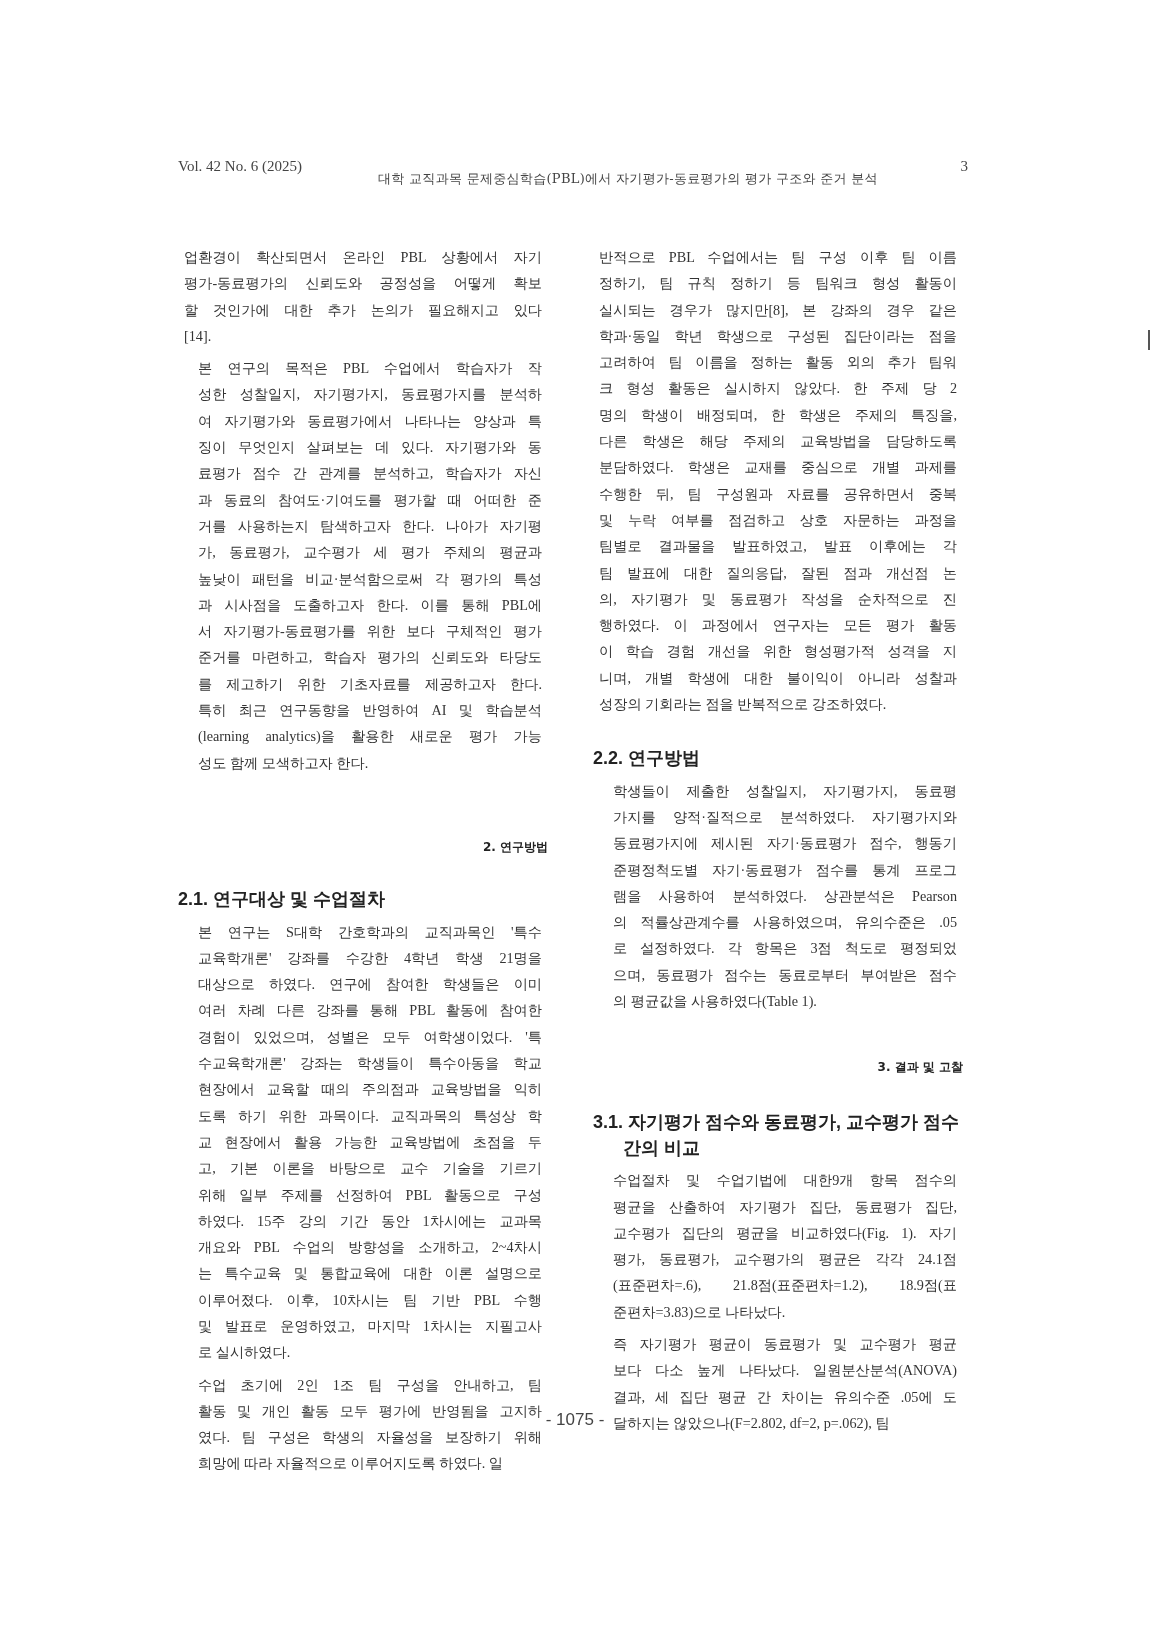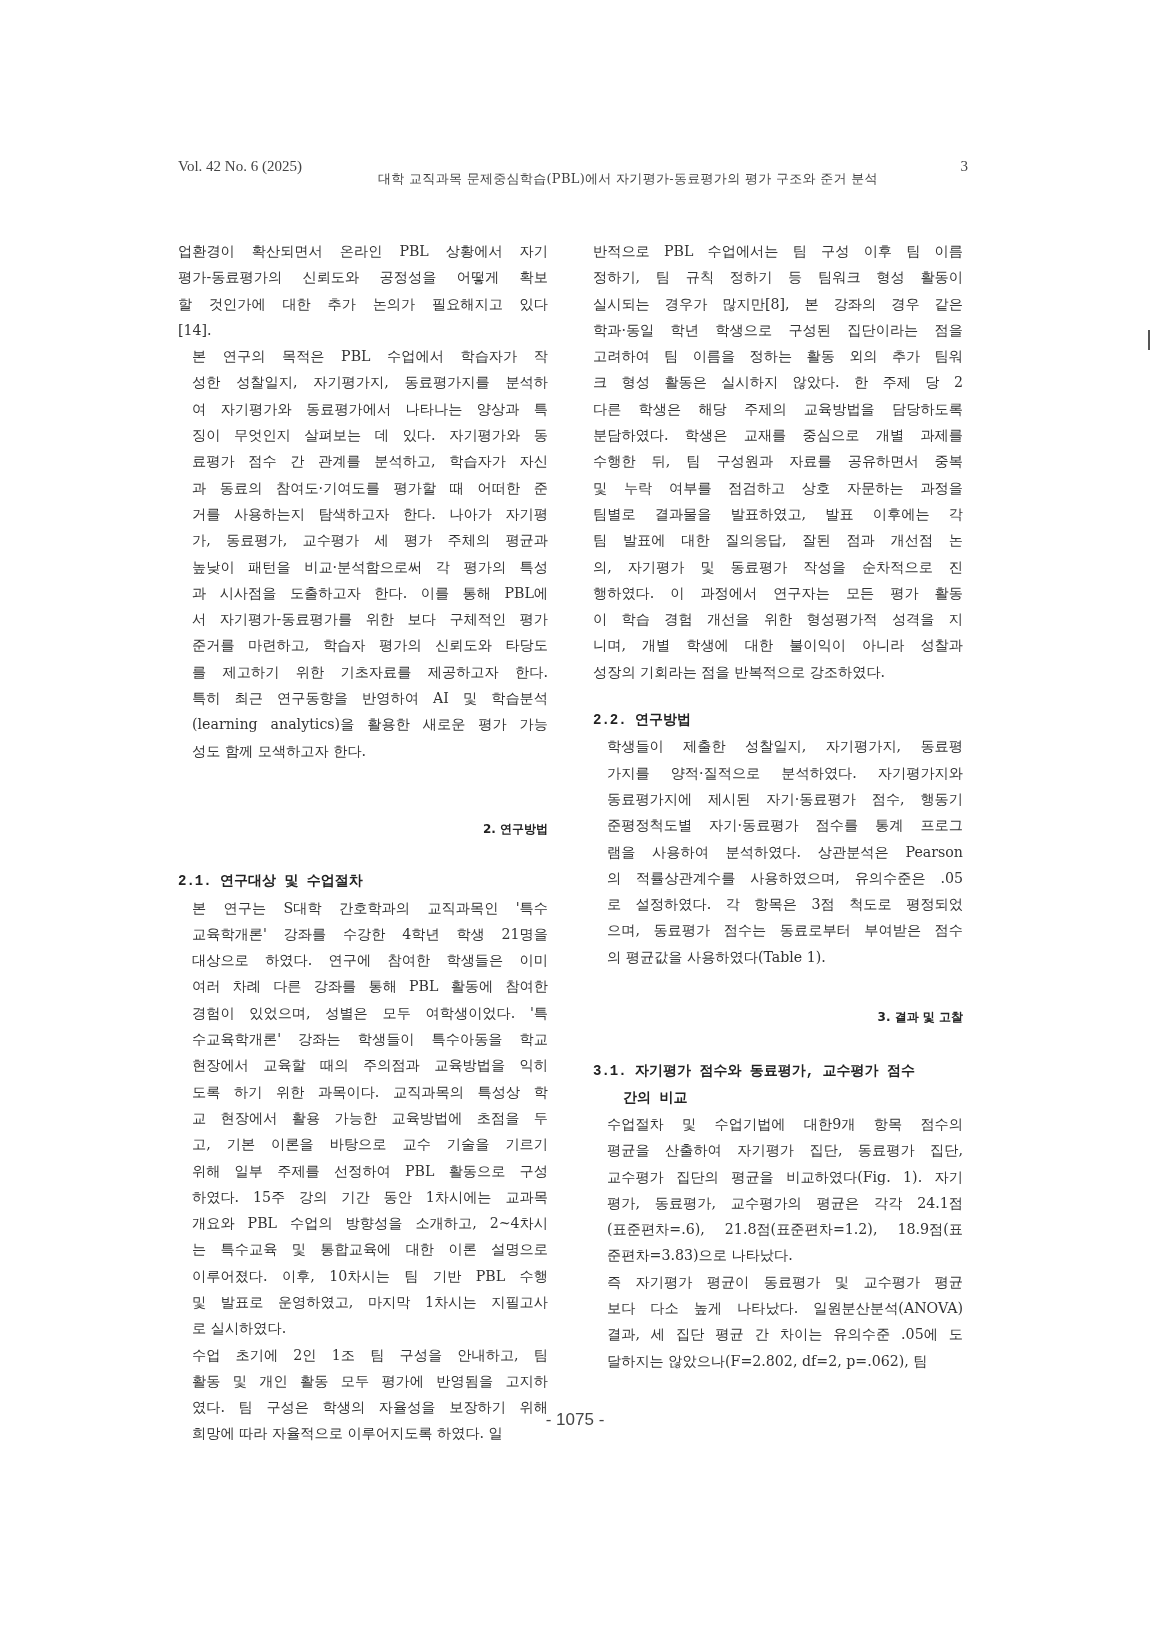--- a/index.html
+++ b/index.html
@@ -6,26 +6,26 @@
     body { width: 1150px; height: 1626px; position: relative; overflow: hidden; color: #2a2a2a; }
     .header { position: absolute; top: 158px; left: 178px; width: 790px; height: 22px;
       font-family: "Liberation Serif", serif; font-size: 15px; color: #444; }
     .header .journal { position: absolute; left: 0; top: 0; text-align: center; }
     .header .running-title { position: absolute; left: 200px; top: 0; font-family: "DejaVu Serif", serif; font-size: 13px; letter-spacing: 0.3px; margin-top: 12px; }
     .header .pageno { position: absolute; right: 0; top: 0; }
     .col { position: absolute; top: 238px; width: 370px;
       font-family: "DejaVu Serif", serif; font-size: 14.2px; line-height: 26.3px; color: #333; text-align: justify; }
     .col.left { left: 178px; }
     .col.right { left: 593px; }
-    .col p { margin: 0; }
+    .col p { margin: 6px; font-family: Liberation Serif, serif; }
     .col p.indent { text-indent: 14px; }
     .line { display: block; white-space: nowrap; text-align-last: justify; overflow: hidden; }
     .line.last { text-align-last: left; }
     .sec-title { font-family: "DejaVu Sans", sans-serif; font-weight: bold; font-size: 12px; text-align: right; color: #222; }
-    .sub-title { font-family: Liberation Mono, monospace; font-weight: bold; font-size: 14px; color: #222; }
+    .sub-title { font-family: Liberation Sans, sans-serif; font-weight: bold; font-size: 18px; color: #222; }
     .sub-title .cont { display: block; padding-left: 30px; }
     .footer { position: absolute; top: 1410px; left: 0; width: 1150px; text-align: center;
       font-family: Liberation Sans, sans-serif; font-size: 17px; color: #444; }
     .edge-mark { position: absolute; left: 1148px; top: 330px; width: 2px; height: 20px; background: #555; }
   </style>
 </head>
 <body>
 
 <div class="header">
   <span class="journal">Vol. 42 No. 6 (2025)</span>
@@ -90,20 +90,21 @@
 </div>
 
 <div class="col right">
   <p>
       <span class="line">반적으로 PBL 수업에서는 팀 구성 이후 팀 이름</span>
       <span class="line">정하기, 팀 규칙 정하기 등 팀워크 형성 활동이</span>
       <span class="line">실시되는 경우가 많지만[8], 본 강좌의 경우 같은</span>
       <span class="line">학과·동일 학년 학생으로 구성된 집단이라는 점을</span>
       <span class="line">고려하여 팀 이름을 정하는 활동 외의 추가 팀워</span>
       <span class="line">크 형성 활동은 실시하지 않았다. 한 주제 당 2</span>
+      <span class="line">명의 학생이 배정되며, 한 학생은 주제의 특징을,</span>
       <span class="line">다른 학생은 해당 주제의 교육방법을 담당하도록</span>
       <span class="line">분담하였다. 학생은 교재를 중심으로 개별 과제를</span>
       <span class="line">수행한 뒤, 팀 구성원과 자료를 공유하면서 중복</span>
       <span class="line">및 누락 여부를 점검하고 상호 자문하는 과정을</span>
       <span class="line">팀별로 결과물을 발표하였고, 발표 이후에는 각</span>
       <span class="line">팀 발표에 대한 질의응답, 잘된 점과 개선점 논</span>
       <span class="line">의, 자기평가 및 동료평가 작성을 순차적으로 진</span>
       <span class="line">행하였다. 이 과정에서 연구자는 모든 평가 활동</span>
       <span class="line">이 학습 경험 개선을 위한 형성평가적 성격을 지</span>
       <span class="line">니며, 개별 학생에 대한 불이익이 아니라 성찰과</span>

